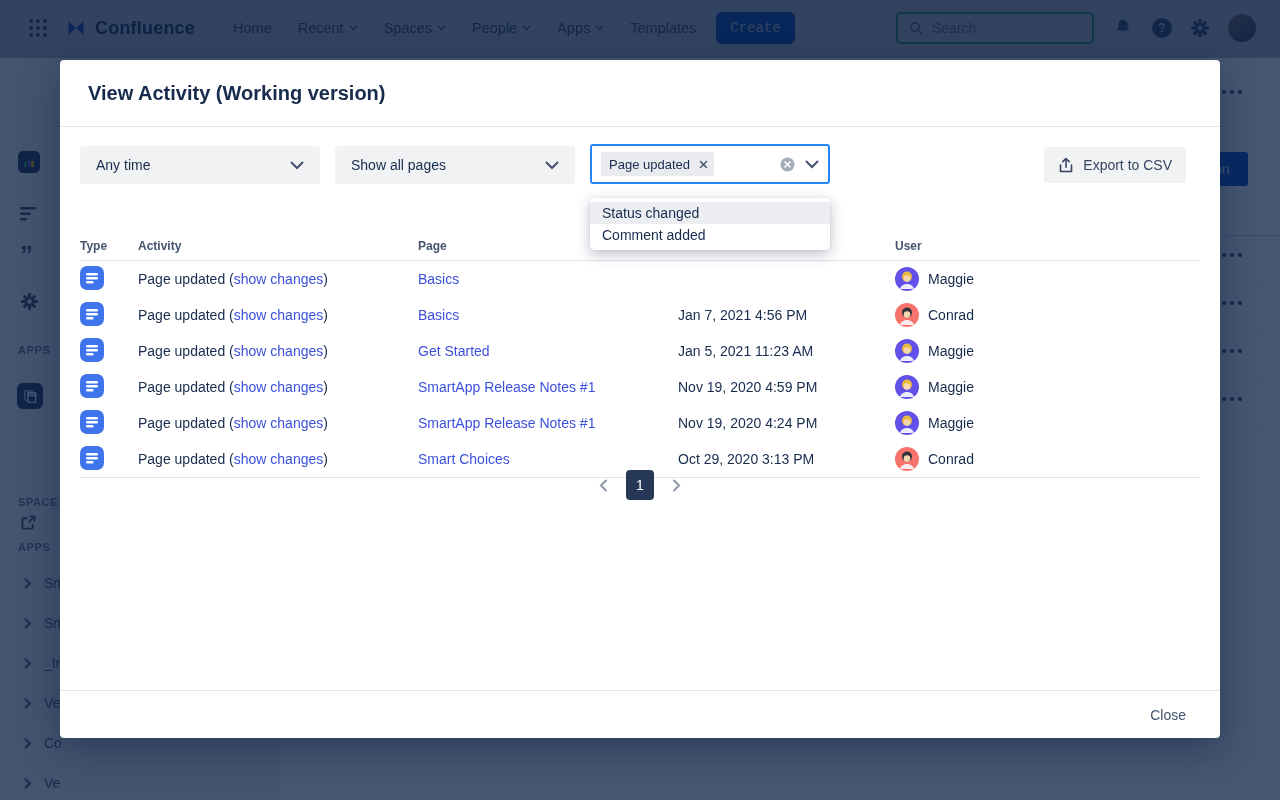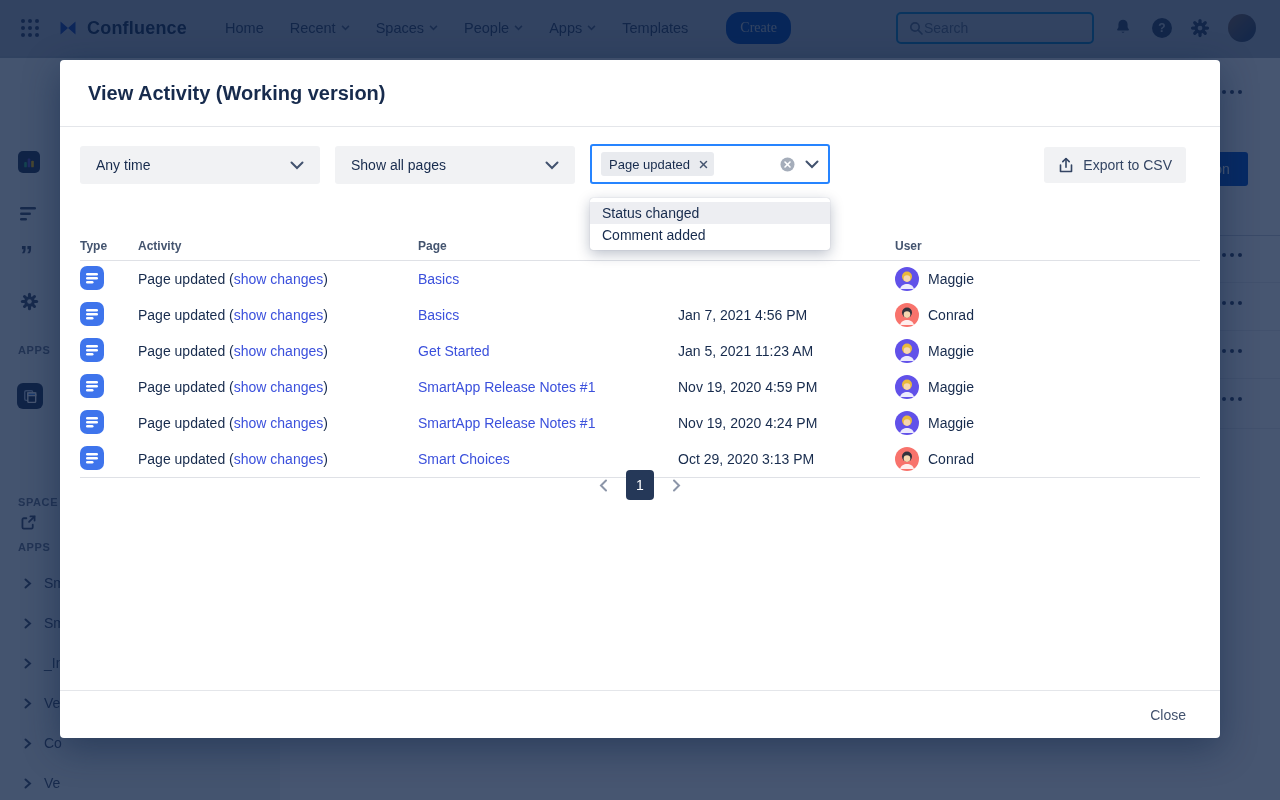--- a/index.html
+++ b/index.html
@@ -3,32 +3,32 @@
 <meta charset="utf-8">
 <style>
   * { margin:0; padding:0; box-sizing:border-box; }
   html,body { width:1280px; height:800px; overflow:hidden; }
   body { font-family:"Liberation Sans", sans-serif; color:#172B4D; background:#fff; position:relative; }
 
   
   .page { position:absolute; inset:0; }
 
   .nav { position:absolute; left:0; top:0; width:1280px; height:56px; background:#fff; display:flex; align-items:center; }
-  .nav-left { display:flex; align-items:center; gap:12px; padding-left:16px; }
+  .nav-left { display:flex; align-items:center; gap:12px; padding-left:24px; }
   .grid-btn { width:28px; height:28px; display:flex; align-items:center; justify-content:center; border:none; background:transparent; }
   .grid-ico { display:grid; grid-template-columns:repeat(3,4px); grid-template-rows:repeat(3,4px); gap:3px; }
   .grid-ico i { width:4px; height:4px; border-radius:50%; background:#42526E; }
   .brand { display:flex; align-items:center; gap:7px; margin-right:26px; }
   .brand-name { font-size:18px; font-weight:700; color:#253858; letter-spacing:.2px; }
   .nav-items { display:flex; align-items:center; gap:26px; }
   .nav-item { font-size:14.5px; font-weight:500; color:#42526E; display:flex; align-items:center; gap:5px; background:none; border:none; font-family:inherit; }
   .caret { width:9px; height:6px; }
-  .create-btn { margin-left:26px; height:32px; padding:0 14px; background:var(--accent,#0052CC); color:#fff; font-size:14px; font-weight:500; border:none; border-radius:14px; font-family:Liberation Serif, serif; }
+  .create-btn { margin-left:8px; height:32px; padding:0 14px; background:var(--accent,#0052CC); color:#fff; font-size:14px; font-weight:500; border:none; border-radius:6px; font-family:Liberation Mono, monospace; }
   .nav-right { margin-left:auto; display:flex; align-items:center; gap:18px; padding-right:24px; }
-  .search-box { width:198px; height:32px; border:2px solid #0ea5e9; border-radius:5px; display:flex; align-items:center; padding:0 10px; background:#fff; }
+  .search-box { width:198px; height:32px; border:2px solid #22c55e; border-radius:5px; display:flex; align-items:center; gap:8px; padding:0 10px; background:#fff; }
   .search-box input { border:none; outline:none; width:130px; font-size:14px; font-family:inherit; color:#172B4D; background:transparent; }
   .search-box input::placeholder { color:#7A869A; }
   .help-ico { width:20px; height:20px; border-radius:50%; background:#42526E; color:#fff; font-size:12px; font-weight:700; display:flex; align-items:center; justify-content:center; }
   .nav-avatar { width:28px; height:28px; border-radius:50%; background:linear-gradient(135deg,#9b7a62 20%,#4f5d75 80%); border:none; }
   .icon-btn { background:none; border:none; display:flex; align-items:center; }
 
   .sidebar { position:absolute; left:0; top:56px; width:280px; height:744px; background:#F4F5F7; }
   .sb-abs { position:absolute; }
   .sb-tile { width:22px; height:22px; border-radius:5px; background:#253858; display:flex; align-items:center; justify-content:center; border:none; }
   .sb-tile.big { width:26px; height:26px; border-radius:6px; }

